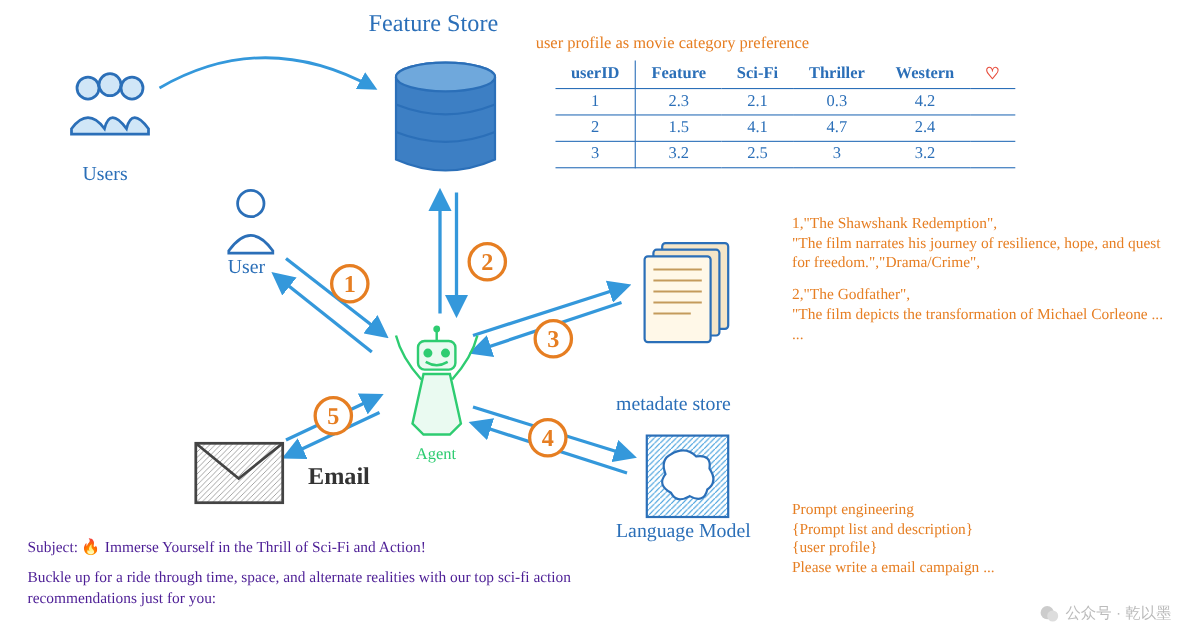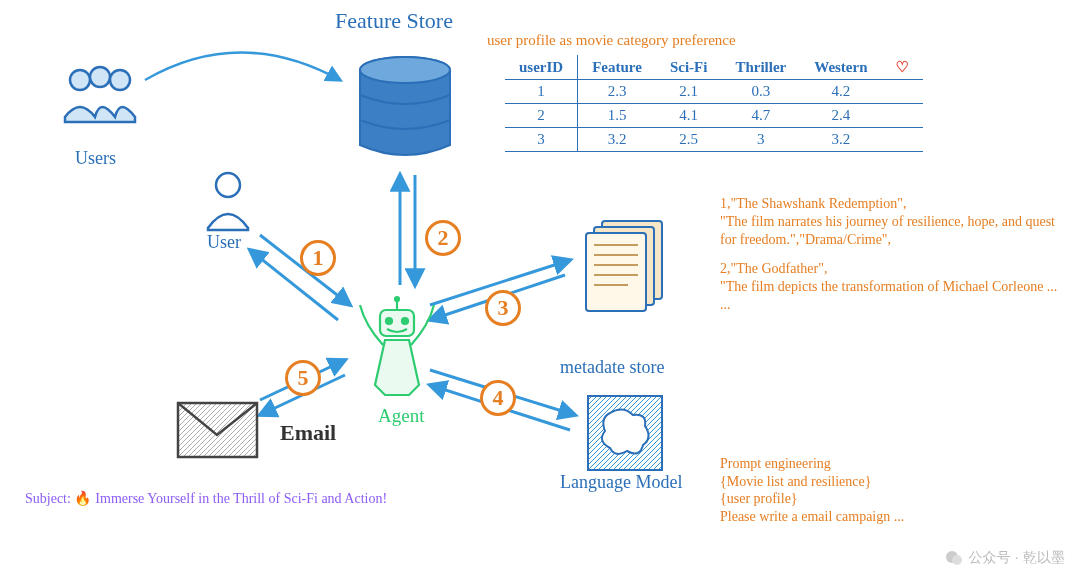--- a/index.html
+++ b/index.html
@@ -6,21 +6,21 @@
   body {
     width: 1080px;
     height: 575px;
     position: relative;
     font-family: "Comic Sans MS", "Segoe Script", cursive;
     background: #fff;
     overflow: hidden;
   }
   .label { position: absolute; color: #2b6fb8; font-size: 18px; }
   .orange { color: #e67e22; }
-  .green { color: #2ecc71; font-size: 19px; }
+  .green { color: #2ecc71; font-size: 15px; }
   .step-circle {
     position: absolute;
     width: 36px; height: 36px;
     border: 3px solid #e67e22;
     border-radius: 50%;
     display: flex; align-items: center; justify-content: center;
     font-size: 22px; font-weight: bold;
     color: #e67e22;
     background: #fff;
   }
@@ -63,21 +63,21 @@
     left: 720px; top: 455px;
     font-size: 14px;
     color: #e67e22;
     width: 320px;
     line-height: 1.25;
   }
   .email-text {
     position: absolute;
     left: 25px; top: 490px;
     font-size: 14px;
-    color: #8b5cf6;
+    color: #4c1d95;
     width: 580px;
     line-height: 1.35;
     font-family: Liberation Serif, serif;
   }
   .watermark {
     position: absolute;
     right: 15px;
     bottom: 8px;
     color: #bbb;
     font-family: "Microsoft YaHei", sans-serif;
@@ -243,21 +243,21 @@
   <rect x="3" y="3" width="74" height="74" fill="url(#hatch)" stroke="#2b6fb8" stroke-width="2"></rect>
   <g stroke="#2b6fb8" stroke-width="2" fill="#fff">
     <path d="M 25 20 Q 15 25 20 38 Q 12 48 25 55 Q 30 65 42 58 Q 55 65 58 52 Q 68 45 60 33 Q 62 20 48 22 Q 38 12 25 20 z"></path>
   </g>
 </svg>
 </div>
 <div class="label" style="left:560px; top:472px;">Language Model</div>
 
 <div class="prompt-text">
   <div>Prompt engineering</div>
-  <div>{Movie list and resilience}</div>
+  <div>{Prompt list and description}</div>
   <div>{user profile}</div>
   <div>Please write a email campaign ...</div>
 </div>
 
 <div class="email-icon">
 <svg width="85" height="60">
   <defs>
     <pattern id="hatch2" width="5" height="5" patternUnits="userSpaceOnUse">
       <path d="M0,5 L5,0" stroke="#999" stroke-width="0.8"></path>
     </pattern>
@@ -268,20 +268,21 @@
 </div>
 <div class="label" style="left:280px; top:420px; font-size:22px; color:#333; font-weight:bold;">Email</div>
 
 <div class="email-text">
   <div>
     <span>Subject: </span>
     <span>🔥</span>
     <span>  Immerse Yourself in the Thrill of Sci-Fi and Action!</span>
   </div>
   <div style="height:8px"></div>
+  <div>Buckle up for a ride through time, space, and alternate realities with our top sci-fi action recommendations just for you:</div>
 </div>
 
 <div class="step-circle" style="left:300px; top:240px;">1</div>
 <div class="step-circle" style="left:425px; top:220px;">2</div>
 <div class="step-circle" style="left:485px; top:290px;">3</div>
 <div class="step-circle" style="left:480px; top:380px;">4</div>
 <div class="step-circle" style="left:285px; top:360px;">5</div>
 
 <div class="watermark">
   <svg width="18" height="18">

